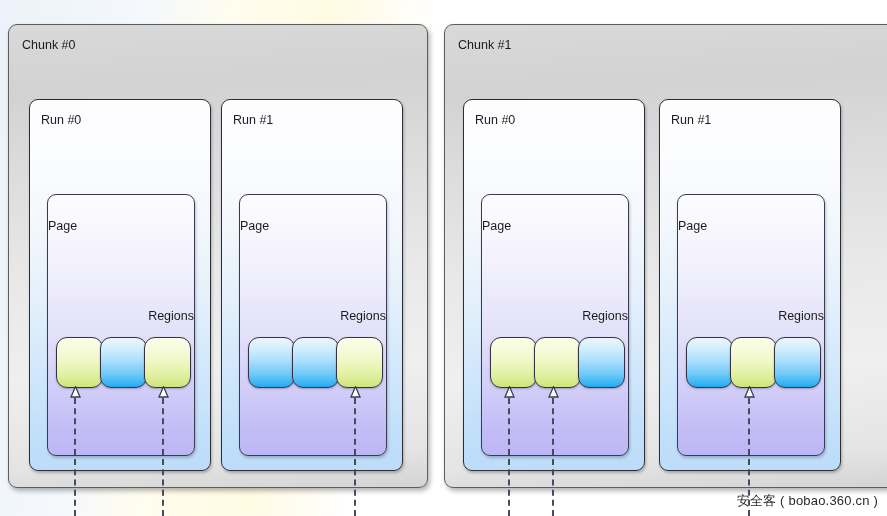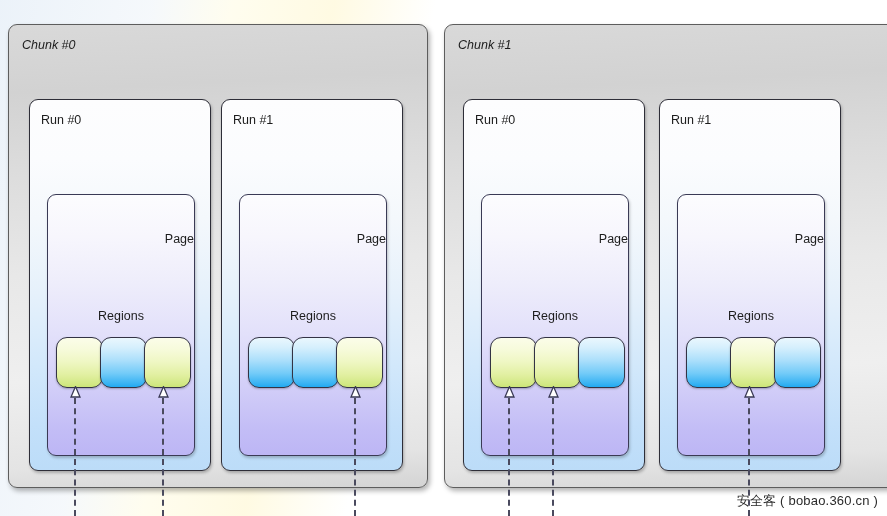--- a/index.html
+++ b/index.html
@@ -63,21 +63,20 @@
     box-shadow: 2px 3px 5px rgba(0,0,0,0.30);
     z-index: 1;
   }
   .chunk-label {
     position: absolute;
     left: 13px;
     top: 13px;
     font-size: 12.5px;
     color: #1c1c1c;
     white-space: nowrap;
-    font-style: italic;
   }
 
   
   .run {
     position: absolute;
     border: 1px solid #2e2e38;
     border-radius: 9px;
     background: linear-gradient(180deg,
                 #fdfdfe 0%, #fbfcfe 16%, #f4f8fc 32%,
                 #e6f1fb 52%, #d2e8fb 72%, #c3e0fa 88%, #bcdcf8 100%);
@@ -100,30 +99,30 @@
     border-radius: 9px;
     background: linear-gradient(180deg,
                 #fcfcfe 0%, #f7f6fd 16%, #eeedfb 34%,
                 #e2e0fa 54%, #d2cef8 74%, #c3bdf6 90%, #bdb6f5 100%);
     box-shadow: 1px 2px 3px rgba(0,0,0,0.22);
     z-index: 3;
   }
   .page-title {
     position: absolute;
     left: 0; right: 0;
-    top: 37px;
-    text-align: right;
+    top: 24px;
+    text-align: left;
     font-size: 12.5px;
     color: #1c1c1c;
   }
   .regions-title {
     position: absolute;
     left: 0; right: 0;
     top: 114px;
-    text-align: center;
+    text-align: right;
     font-size: 12.5px;
     color: #1c1c1c;
   }
 
   
   .region {
     position: absolute;
     width: 45px;
     height: 49px;
     border: 1px solid #333344;

